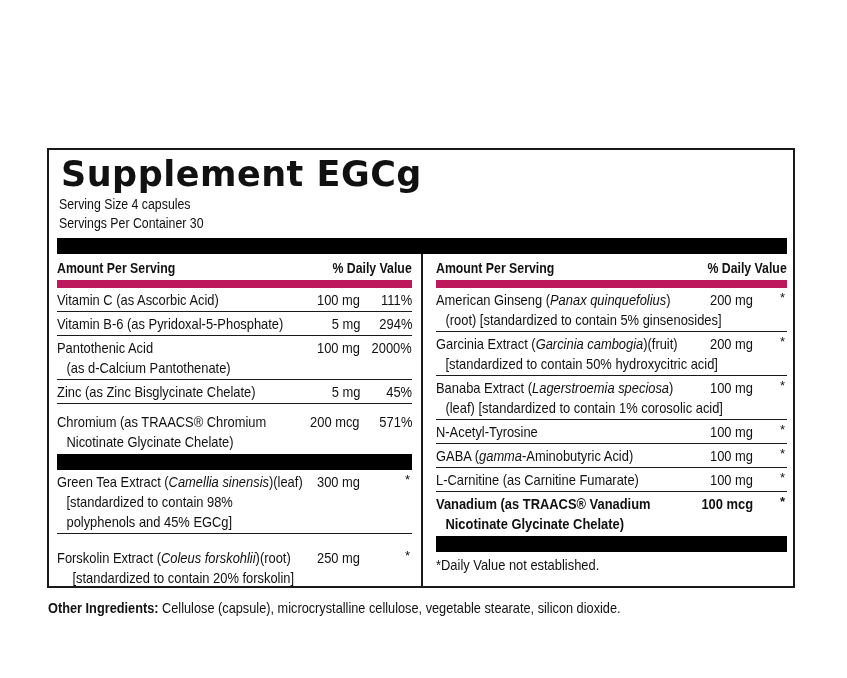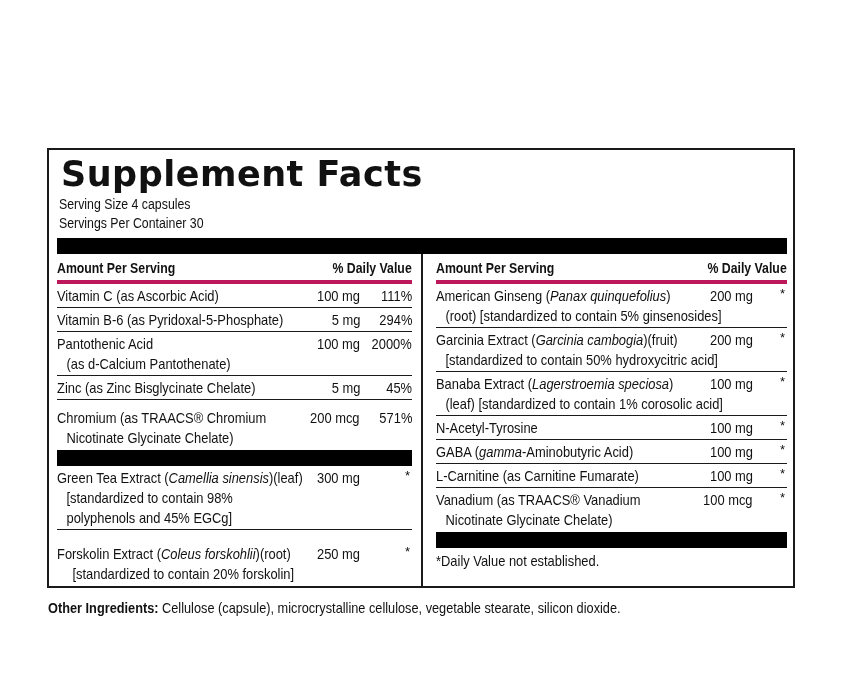--- a/index.html
+++ b/index.html
@@ -10,21 +10,21 @@
   .title { position:absolute; left:12px; top:2px; font-size:35px; font-weight:bold;
            letter-spacing:0.5px; line-height:44px; font-family:"DejaVu Sans", sans-serif; }
   .serving { position:absolute; left:10px; font-size:14px; line-height:17px; transform:scaleX(0.88); transform-origin:left; }
   .serving.size { top:46px; }
   .serving.count { top:65px; }
   .topbar { position:absolute; left:8px; top:88px; width:730px; height:16px; background:#000; }
   .col { position:absolute; top:104px; }
   .col.left { left:8px; width:355px; }
   .col.right { left:387px; width:351px; }
   .vdiv { position:absolute; left:372px; top:104px; width:1.5px; height:334px; background:#1a1a1a; }
-  .hdr { height:26px; position:relative; border-bottom:4px solid #be185d; }
+  .hdr { height:26px; position:relative; border-bottom:8px solid #be185d; }
   .hdr span { position:absolute; top:5px; font-weight:bold; font-size:15px; transform:scaleX(0.82); }
   .hdr .l { left:0; transform-origin:left; }
   .hdr .r { right:0; transform-origin:right; }
   .row { position:relative; border-bottom:1.5px solid #1a1a1a; font-size:15px; line-height:20px; padding:2px 0 1px 0; }
   .row:last-child { border-bottom:none;margin-top:12px; }
   .nm { display:block; transform:scaleX(0.86); transform-origin:left; white-space:nowrap; }
   .nm2 { display:block; transform:scaleX(0.86); transform-origin:left; white-space:nowrap; padding-left:11px; }
   .amt { position:absolute; top:2px; text-align:right; transform:scaleX(0.86); transform-origin:right; white-space:nowrap; }
   .dv { position:absolute; top:2px; right:0; text-align:right; transform:scaleX(0.86); transform-origin:right; white-space:nowrap; }
   .left .amt { right:52px; }
@@ -34,21 +34,21 @@
   .foot { font-size:15px; line-height:20px; padding-top:3px; transform:scaleX(0.86); transform-origin:left; white-space:nowrap; }
   .other { position:absolute; left:48px; top:598px; font-size:15px; line-height:20px;
            transform:scaleX(0.85); transform-origin:left; white-space:nowrap; }
   .other b { font-weight:bold; }
   i { font-style:italic; }
 </style>
 </head>
 <body>
 
 <div class="label-box">
-  <div class="title">Supplement Facts</div>
+  <div class="title">Supplement EGCg</div>
   <div class="serving size">Serving Size 4 capsules</div>
   <div class="serving count">Servings Per Container 30</div>
   <div class="topbar"></div>
   <div class="vdiv"></div>
 
   <div class="col left">
     <div class="hdr">
       <span class="l">Amount Per Serving</span>
       <span class="r">% Daily Value</span>
     </div>
@@ -130,21 +130,21 @@
     <div class="row">
       <span class="nm"><span>GABA (</span><i>gamma</i><span>-Aminobutyric Acid)</span></span>
       <span class="amt">100 mg</span>
       <span class="ast">*</span>
     </div>
     <div class="row">
       <span class="nm">L-Carnitine (as Carnitine Fumarate)</span>
       <span class="amt">100 mg</span>
       <span class="ast">*</span>
     </div>
-    <div class="row" style="border-bottom:none;">
+    <div class="row" style="border-bottom:none;font-weight:bold;">
       <span class="nm">Vanadium (as TRAACS® Vanadium</span>
       <span class="nm2">Nicotinate Glycinate Chelate)</span>
       <span class="amt">100 mcg</span>
       <span class="ast">*</span>
     </div>
 
     <div class="midbar"></div>
     <div class="foot">*Daily Value not established.</div>
   </div>
 </div>

